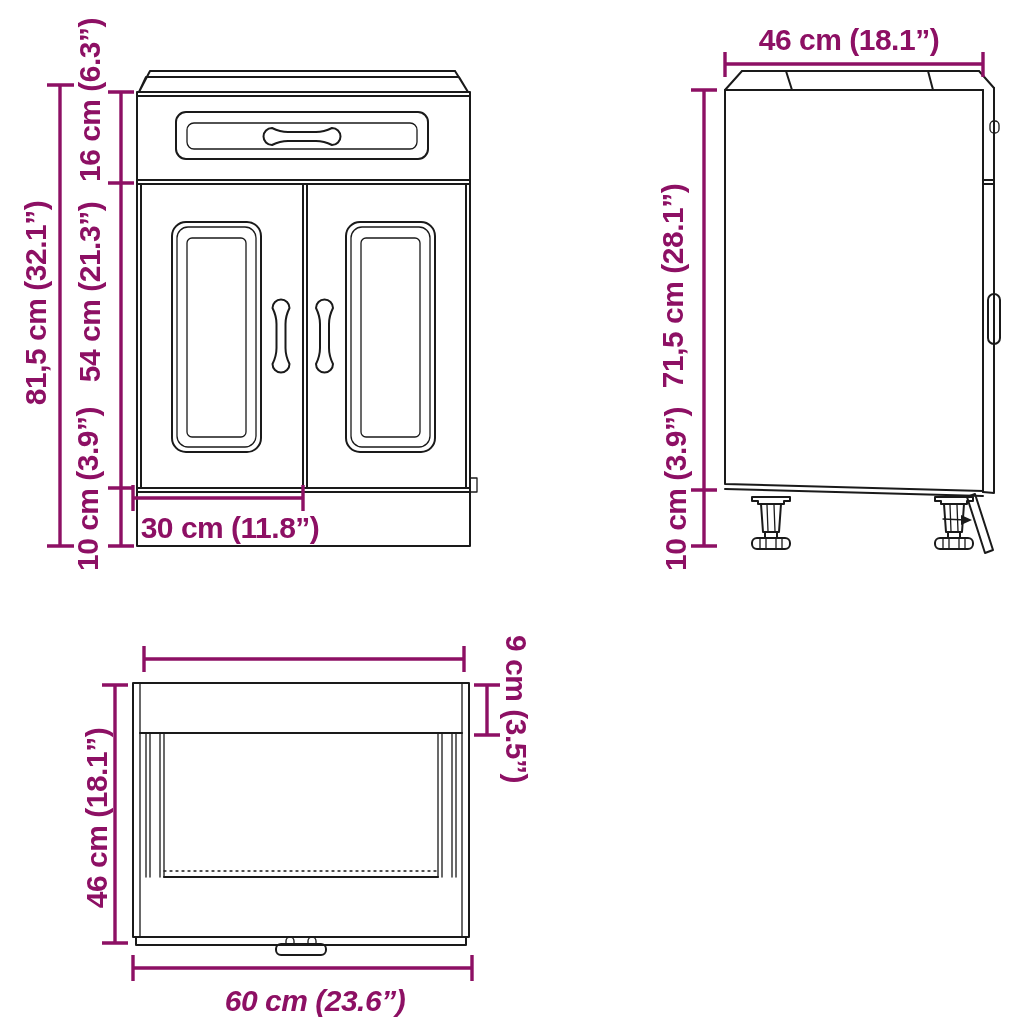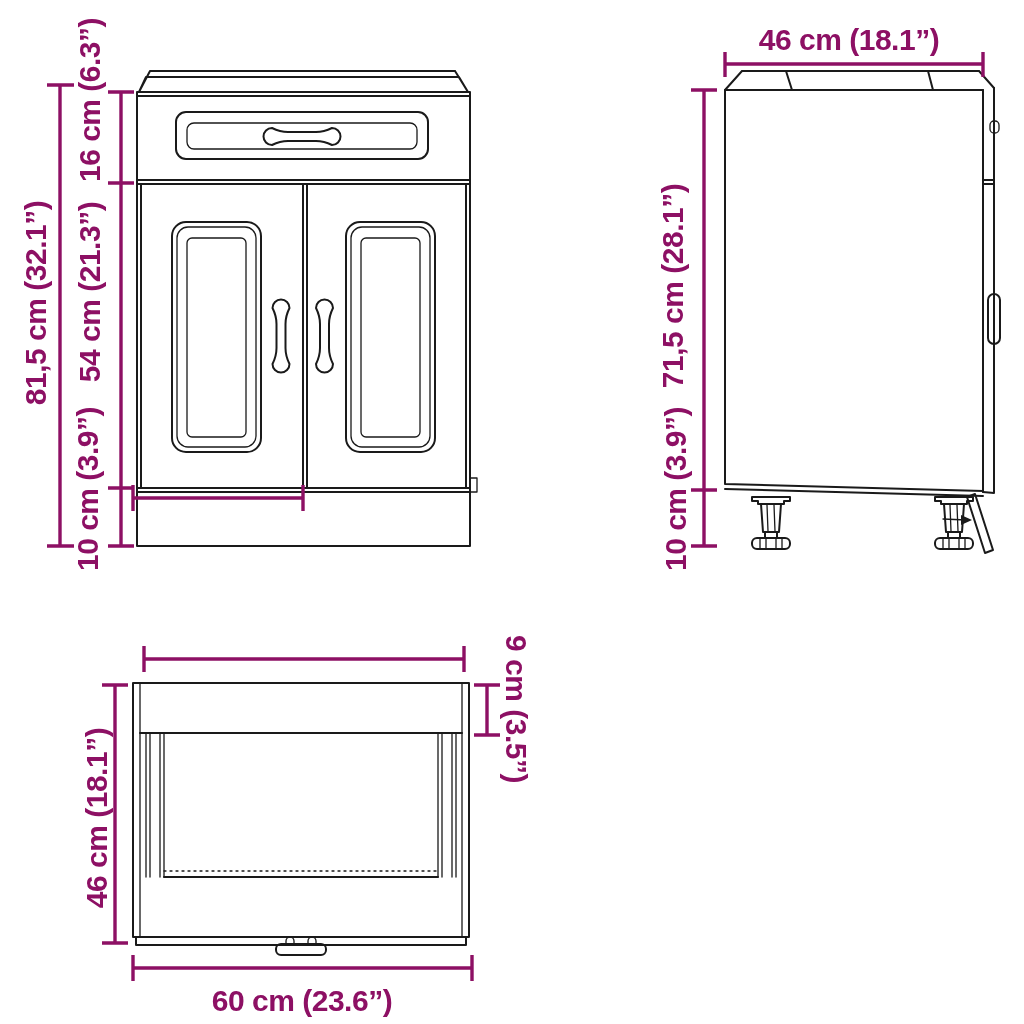--- a/index.html
+++ b/index.html
@@ -92,26 +92,27 @@
   </svg>
 
   <div class="dim-label v-ccw" style="left:36px;top:303px;">81,5 cm (32.1”)</div>
 
   <div class="dim-label v-ccw" style="left:90px;top:100px;">16 cm (6.3”)</div>
 
   <div class="dim-label v-ccw" style="left:90px;top:292px;">54 cm (21.3”)</div>
 
   <div class="dim-label v-ccw" style="left:88px;top:489px;">10 cm (3.9”)</div>
 
+  <div class="dim-label h" style="left:230px;top:528px;">30 cm (11.8”)</div>
 
   <div class="dim-label h" style="left:849px;top:40px;">46 cm (18.1”)</div>
 
   <div class="dim-label v-ccw" style="left:673px;top:286px;">71,5 cm (28.1”)</div>
 
   <div class="dim-label v-ccw" style="left:676px;top:489px;">10 cm (3.9”)</div>
 
 
   <div class="dim-label v-cw" style="left:516px;top:709px;">9 cm (3.5”)</div>
 
   <div class="dim-label v-ccw" style="left:97px;top:818px;">46 cm (18.1”)</div>
 
-  <div class="dim-label h" style="left:302px;top:1001px;">60 cm (23.6”)</div>
+  <div class="dim-label h" style="left:315px;top:1001px;font-style:italic;">60 cm (23.6”)</div>
 </div>
 
 </body></html>

